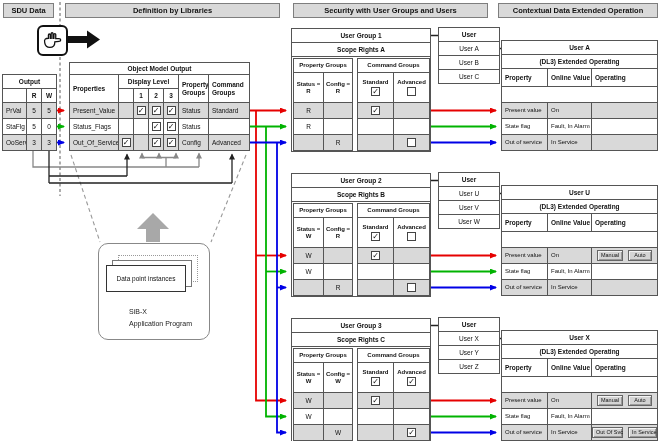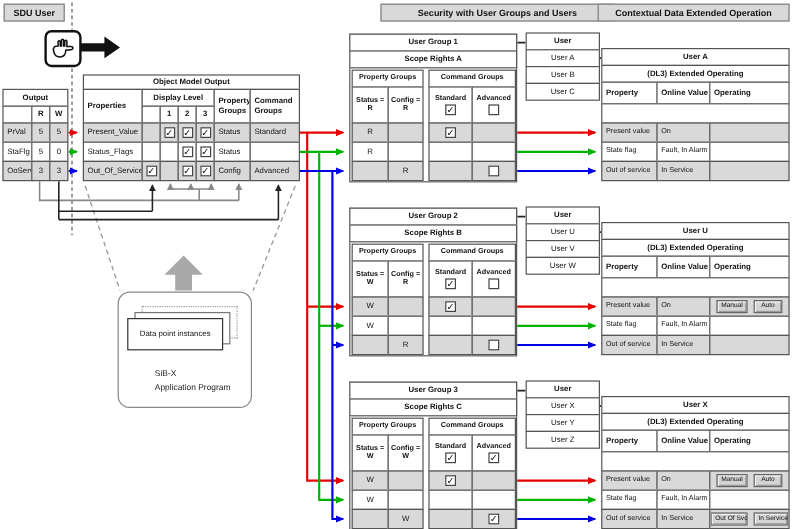--- a/index.html
+++ b/index.html
@@ -105,22 +105,23 @@
       <line x1="57" y1="142.5" x2="64" y2="142.5" marker-end="url(#mb)"></line>
       <line x1="250" y1="142.5" x2="286" y2="142.5" marker-end="url(#mb)"></line>
       <path d="M277,142.5 V432.5 H286" marker-end="url(#mb)"></path>
       <line x1="277" y1="287.5" x2="286" y2="287.5" marker-end="url(#mb)"></line>
       <line x1="431" y1="142.5" x2="496" y2="142.5" marker-end="url(#mb)"></line>
       <line x1="431" y1="287.5" x2="496" y2="287.5" marker-end="url(#mb)"></line>
       <line x1="431" y1="432.5" x2="496" y2="432.5" marker-end="url(#mb)"></line>
     </g>
   </svg>
 
-  <div class="hdr" style="left:3px;top:3px;width:51px;height:15px;">SDU User</div>
-  <div class="hdr" style="left:293px;top:3px;width:195px;height:15px;margin-left:24px;">Security with User Groups and Users</div>
+  <div class="hdr" style="left:3px;top:3px;width:51px;height:15px;">SDU Data</div>
+  <div class="hdr" style="left:65px;top:3px;width:215px;height:15px;">Definition by Libraries</div>
+  <div class="hdr" style="left:293px;top:3px;width:195px;height:15px;">Security with User Groups and Users</div>
   <div class="hdr" style="left:498px;top:3px;width:160px;height:15px;">Contextual Data Extended Operation</div>
 
   <div class="handbox" style="left:37px;top:25px;width:31px;height:31px;">
     <svg width="22" height="22" viewBox="0 0 24 24">
       <path d="M3,14 C2,10 4,9 7,9 L7,5.5 C7,4 9,4 9,5.5 L9,9 L10,9 L10,4 C10,2.5 12,2.5 12,4 L12,9 L13,9 L13,5 C13,3.5 15,3.5 15,5 L15,9.5 L18.5,9.5 C21,9.5 21,12.5 18.5,12.5 L14,13 C14,16.5 12,19 8.5,19 C5,19 3.5,17 3,14 Z" fill="#fff" stroke="#111" stroke-width="1.4"></path>
     </svg>
   </div>
 
   <div class="c b" style="left:2px;top:74px;width:55px;height:15px;">Output</div>
   <div class="c" style="left:2px;top:88px;width:26px;height:15px;"></div>

